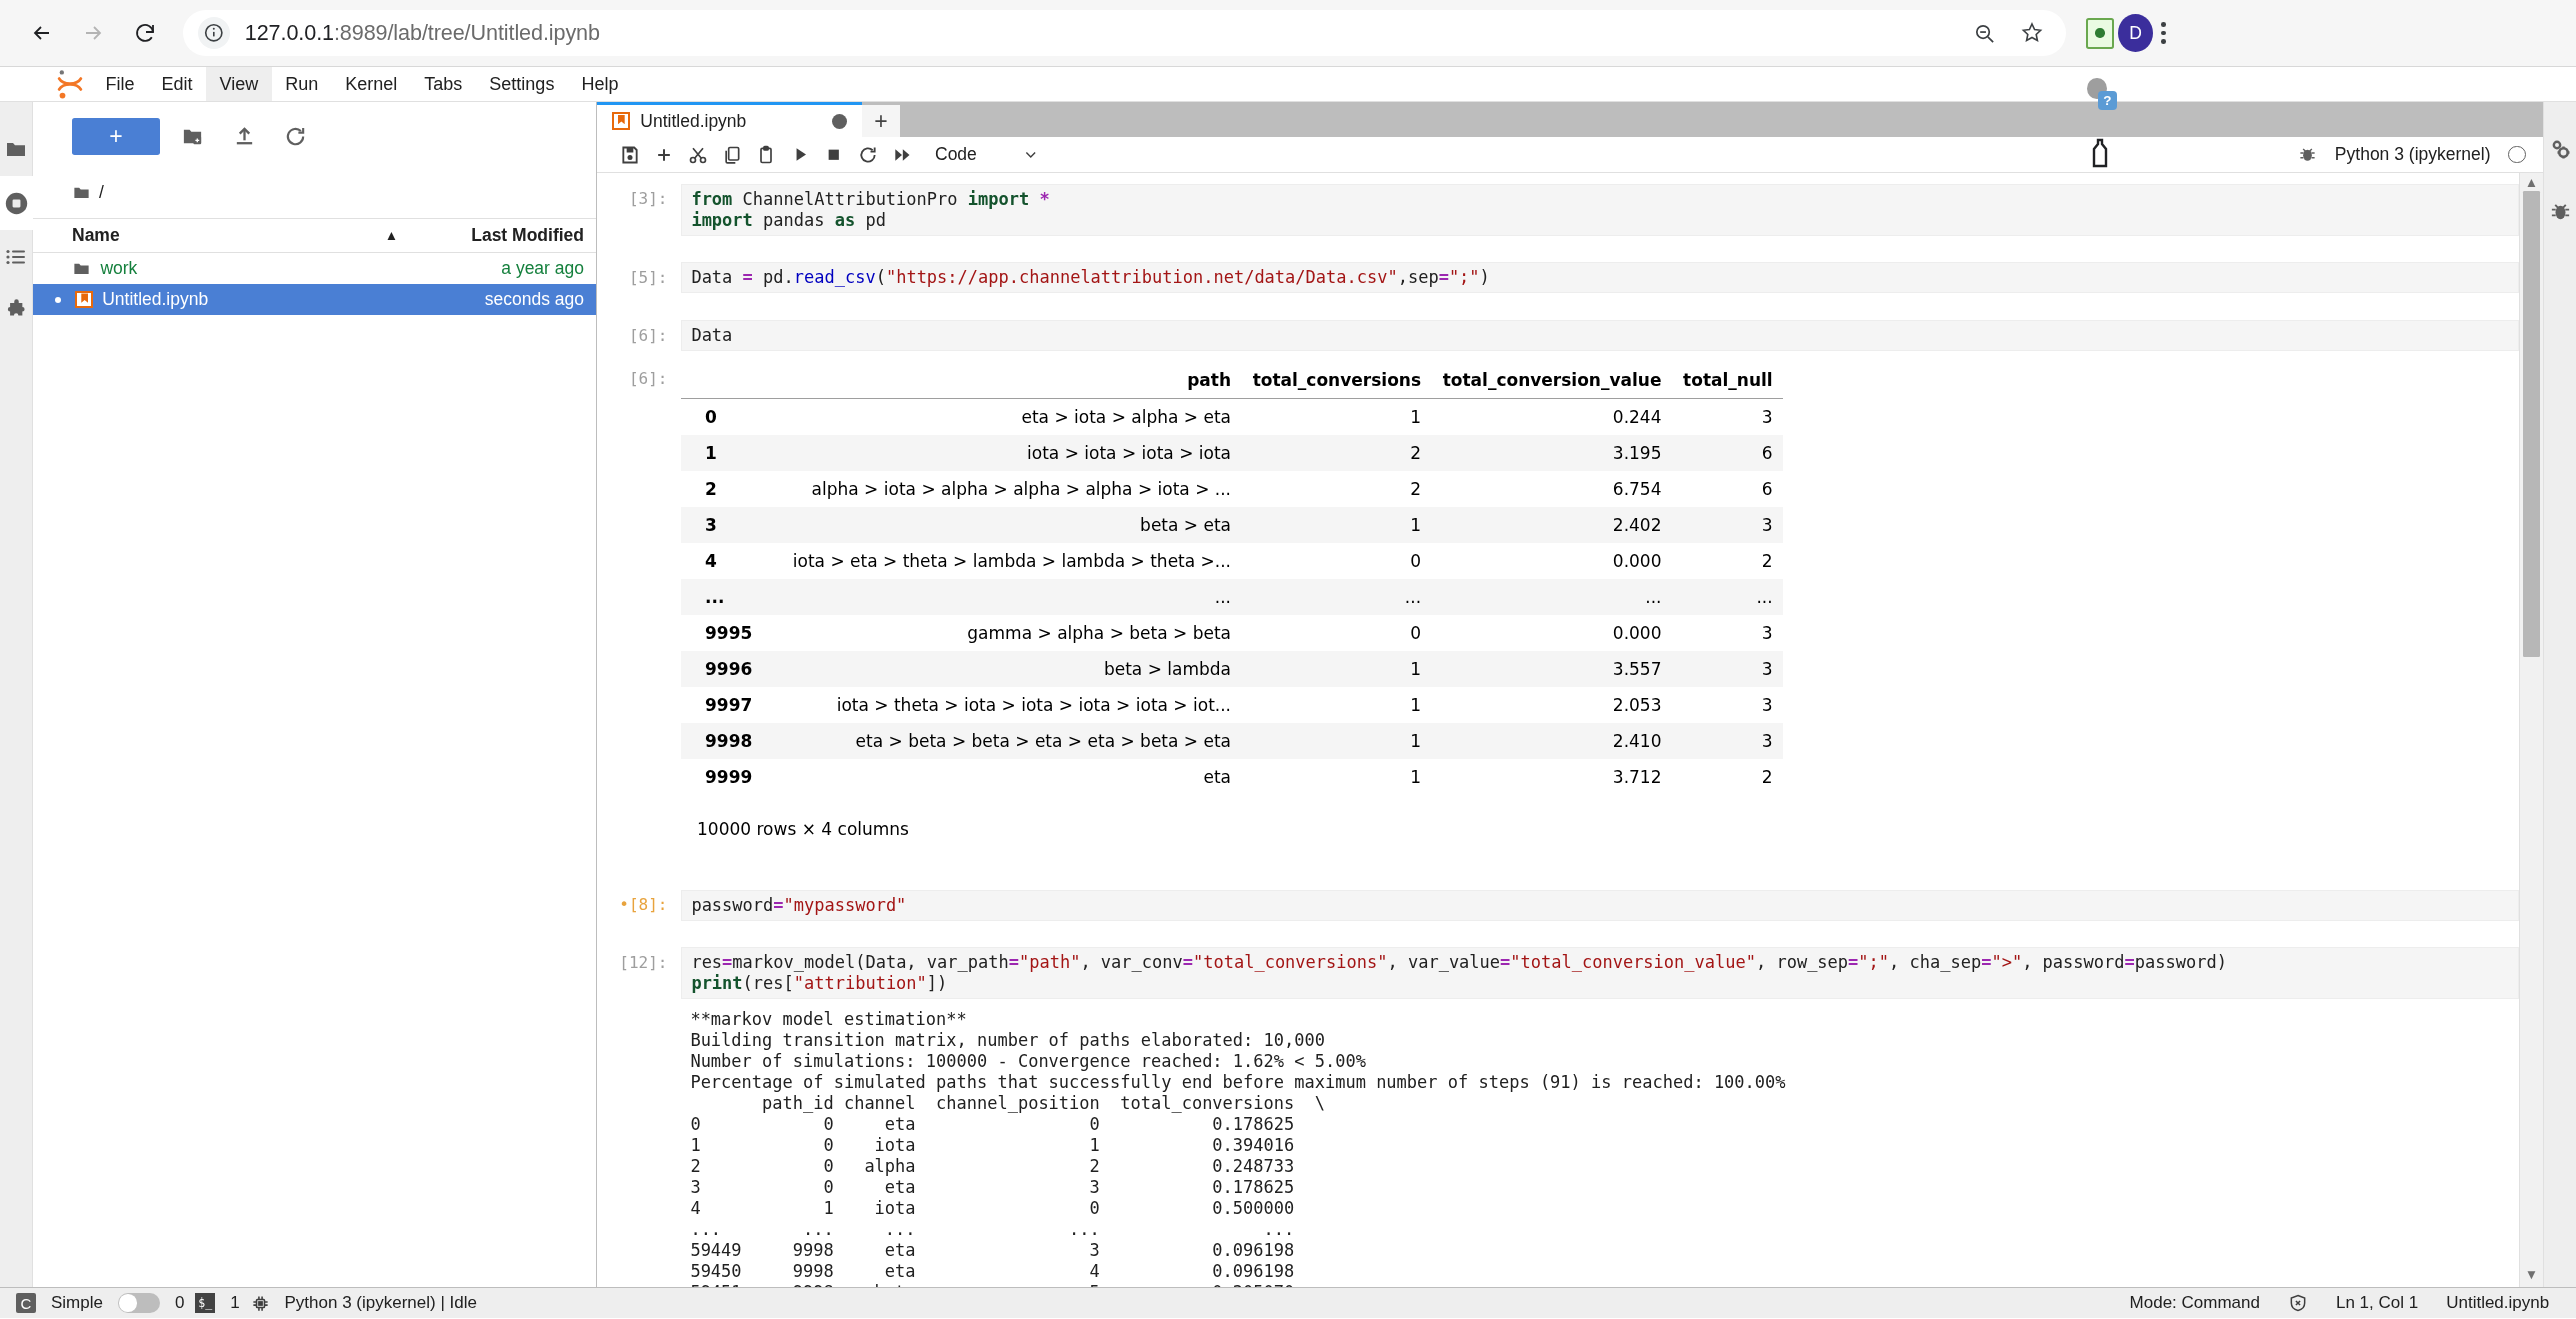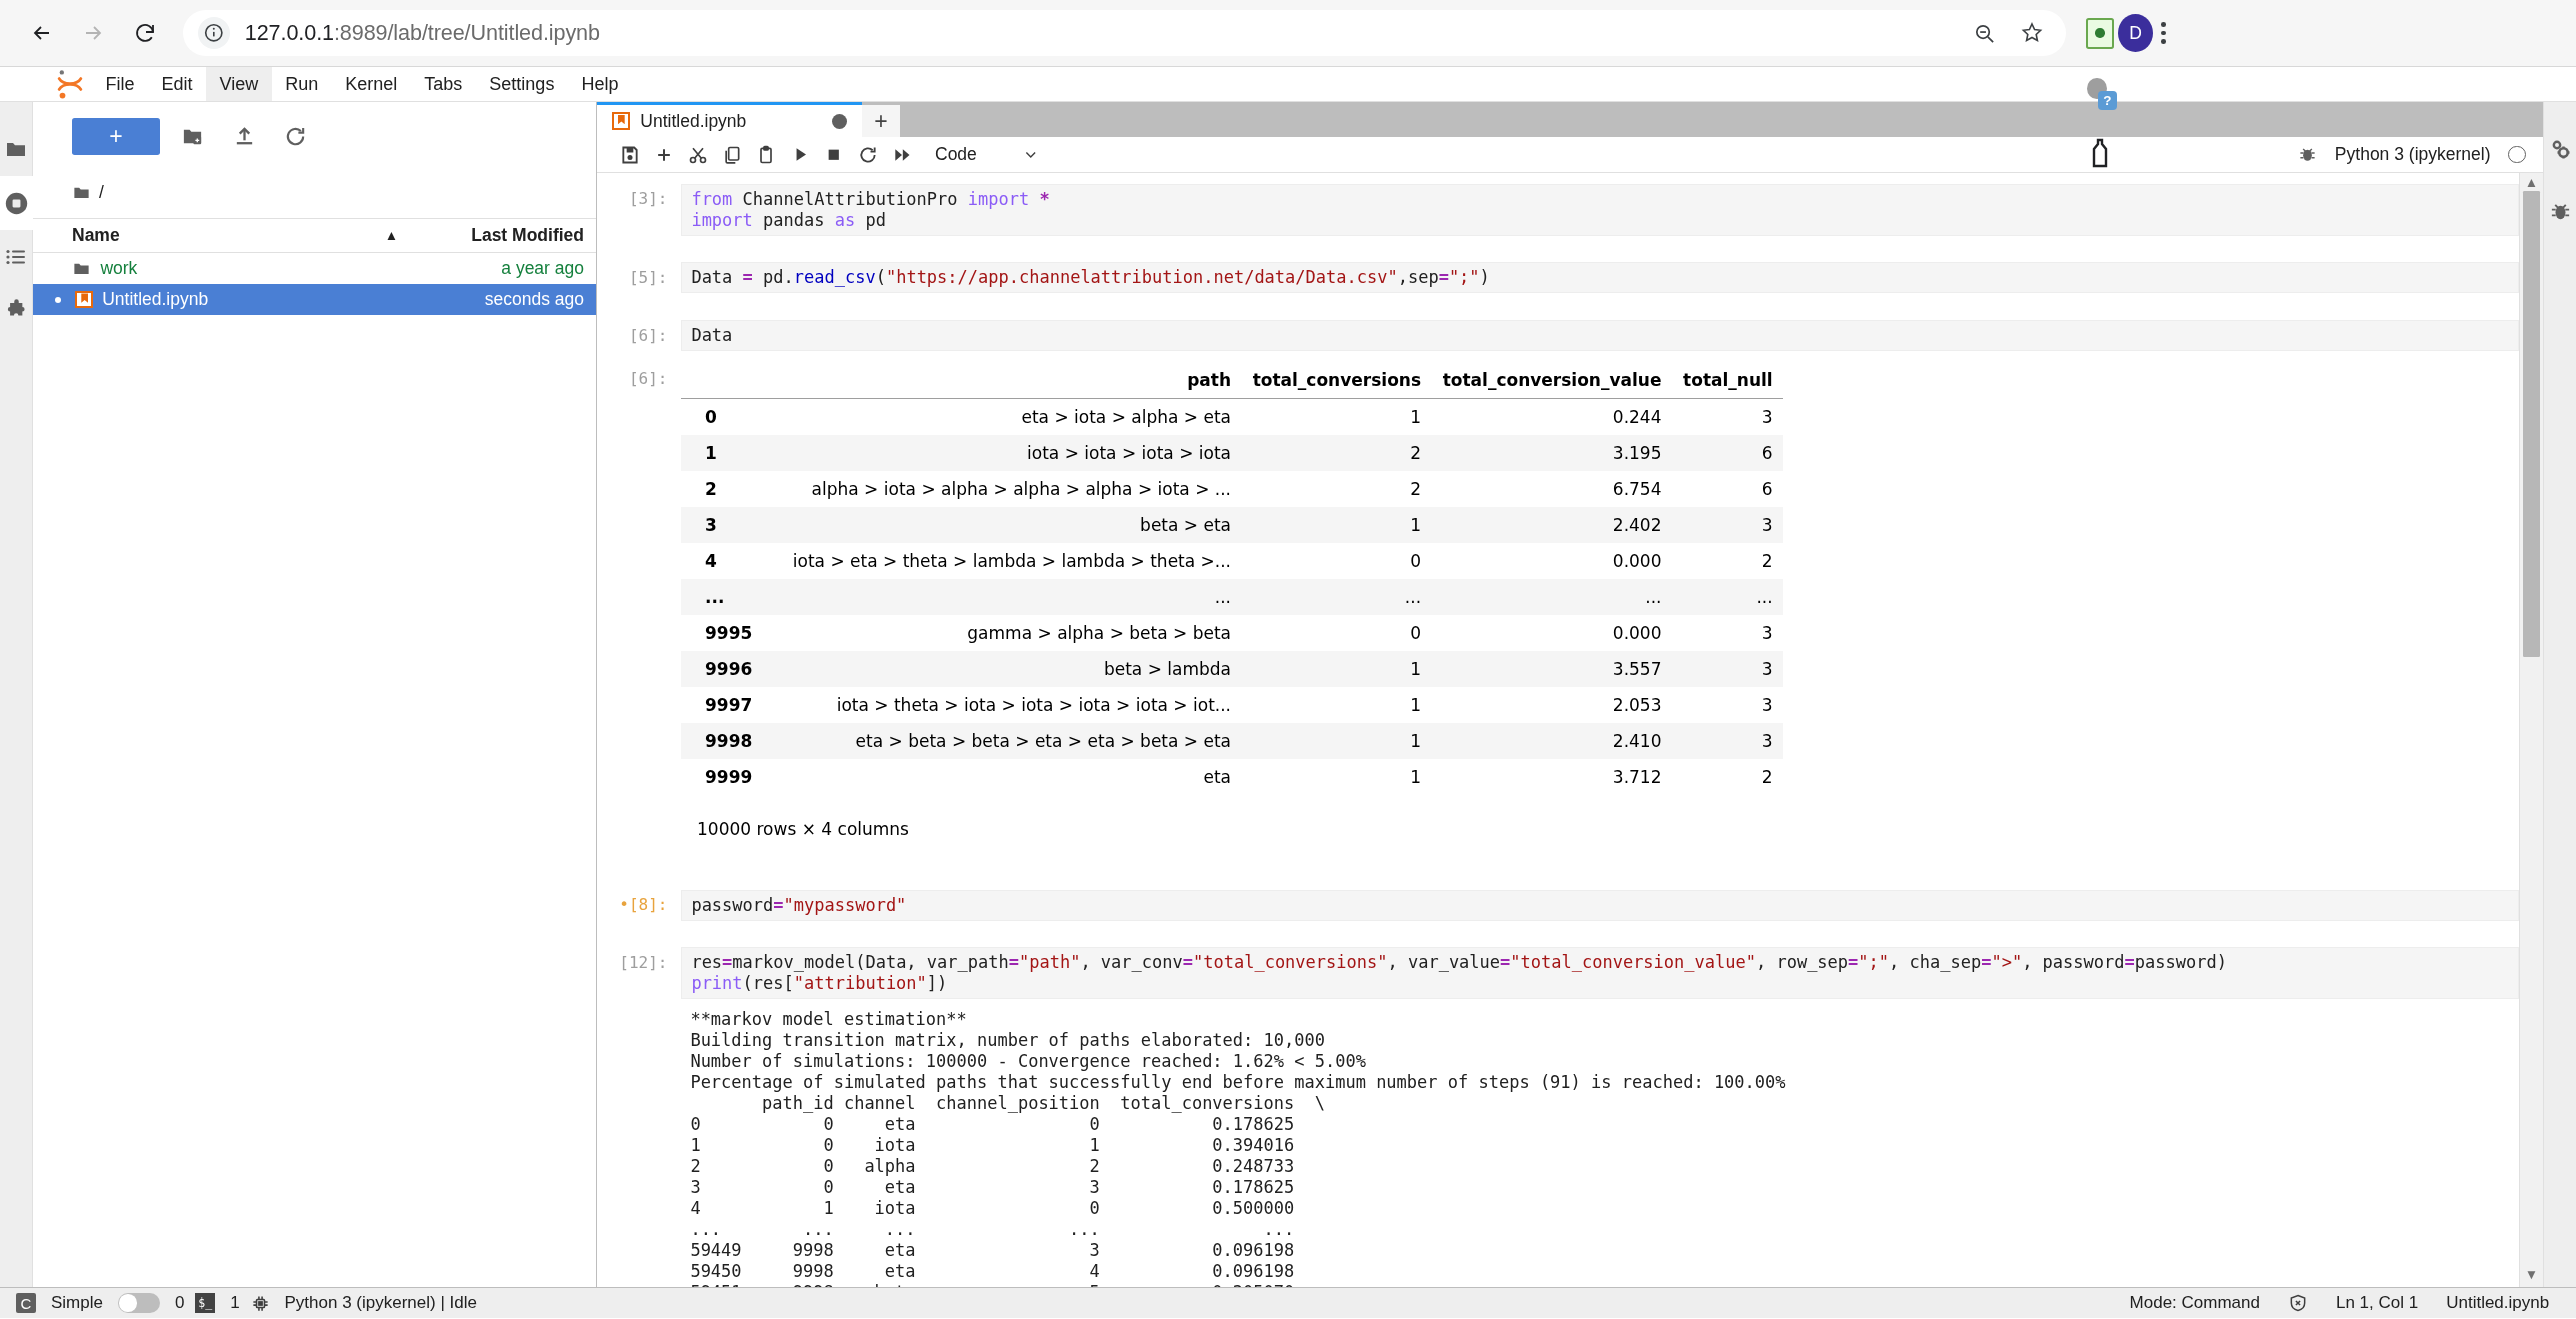--- a/index.html
+++ b/index.html
@@ -373,21 +373,21 @@
     padding: 6.7px 9.4px 2.7px 9.4px;
     font-family: "DejaVu Sans Mono", monospace;
     font-size: 17px;
     line-height: 21px;
     color: #212121;
     white-space: pre;
   }
   .spacer { height: 24px; }
 
   
-  .k  { color: #8b5cf6; font-weight: normal; }  
+  .k  { color: #14532d; font-weight: bold; }  
   .s  { color: #a31515; }                      
   .n  { color: #212121; }
   .op { color: #9c27b0; font-weight: bold; }   
   .fn { color: #0000c0; }
 
   
   .df-wrap {
     padding: 8px 0 0 0;
     font-family: "DejaVu Sans", sans-serif;
   }

